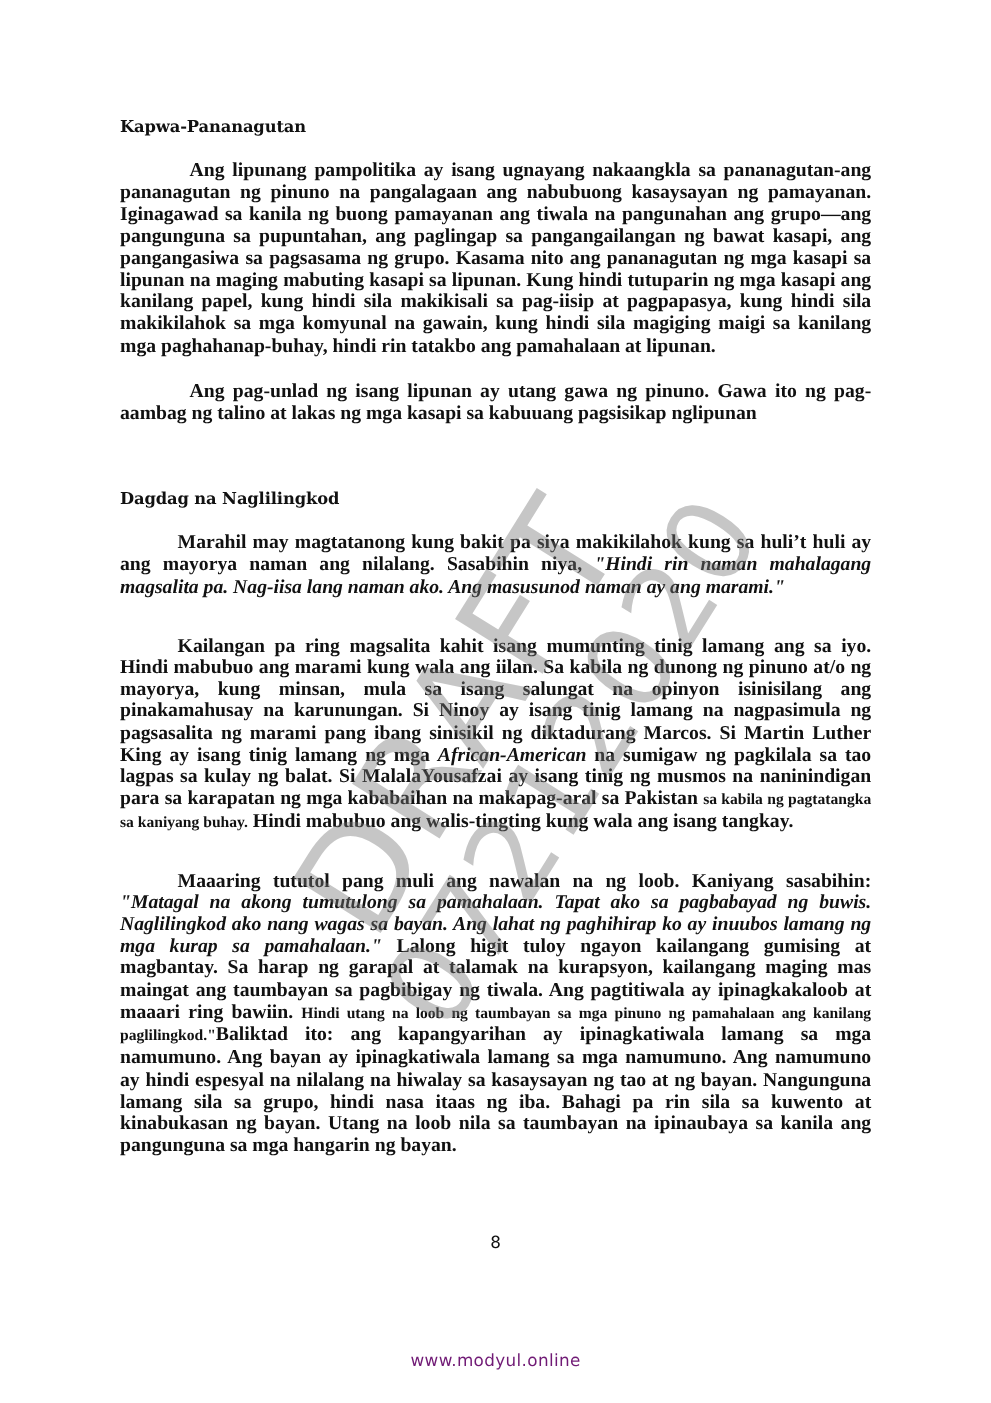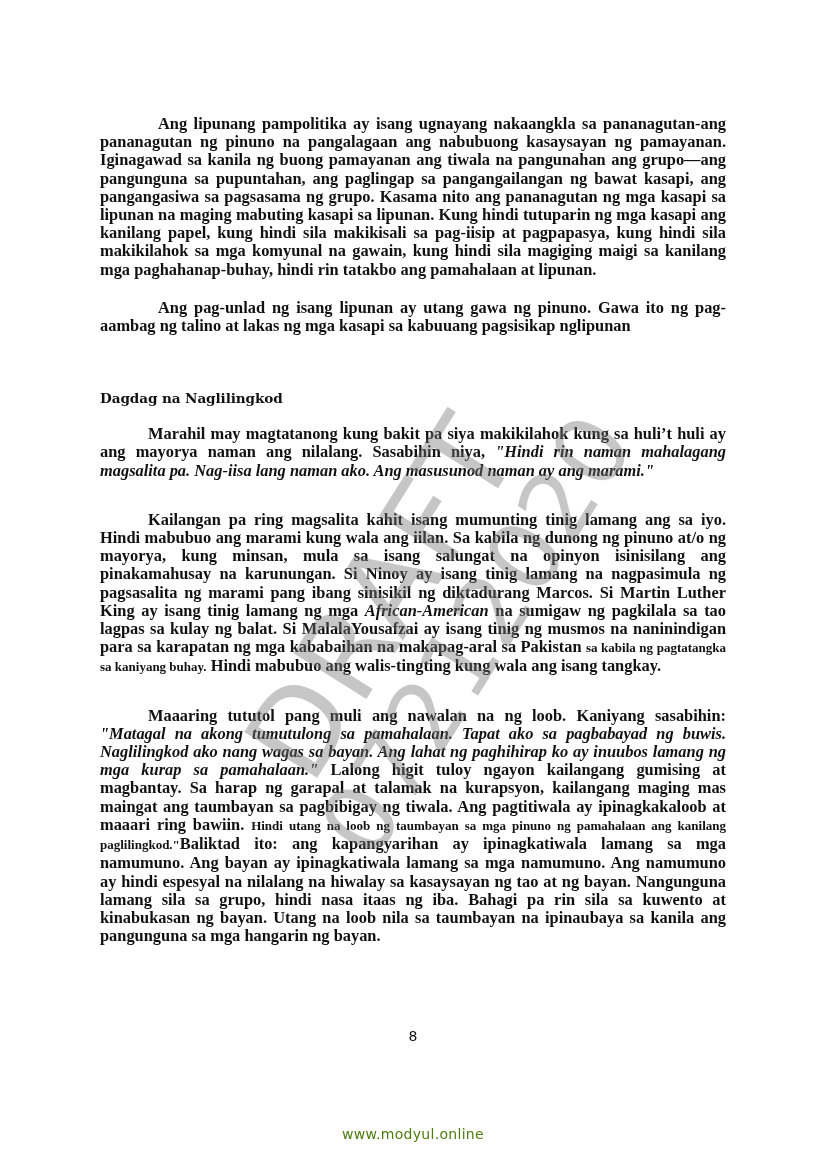--- a/index.html
+++ b/index.html
@@ -29,40 +29,41 @@
     .gap-after-heading { height: 18px; }
     .gap-para2 { height: 31px; }
     .gap-para3 { height: 30px; }
     em { font-style: italic; }
     .page-number {
       position: absolute; left: 0; width: 826px; top: 1028px; text-align: center;
       font-family: "DejaVu Sans", sans-serif; font-size: 14px; color: #111;
     }
     .footer-url {
       position: absolute; left: 0; width: 826px; top: 1126px; text-align: center;
-      font-family: "DejaVu Sans", sans-serif; font-size: 14px; color: #4d7c0f;
+      font-family: "DejaVu Sans", sans-serif; font-size: 14px; color: #701a75;
       letter-spacing: 0.3px;
     }
     .watermark {
       position: absolute; left: 190px; top: 520px; width: 460px;
       transform: rotate(-58deg); transform-origin: center center;
       font-family: "DejaVu Sans", sans-serif; color: rgba(120,120,120,0.42);
       text-align: center; pointer-events: none; line-height: 0.95;
     }
     .watermark .wm-line1 { font-size: 118px; letter-spacing: 2px; display: block; }
     .watermark .wm-line2 { font-size: 96px; letter-spacing: 1px; display: block; }
   </style>
 </head>
 <body>
 
 <div class="page">
 
   <div class="content">
 
     <section>
+      <h2 class="section-heading">Kapwa-Pananagutan</h2>
       <div class="gap-after-heading"></div>
       <p class="para indent-lg">Ang lipunang pampolitika ay isang ugnayang nakaangkla sa pananagutan-ang pananagutan ng pinuno na pangalagaan ang nabubuong kasaysayan ng pamayanan. Iginagawad sa kanila ng buong pamayanan ang tiwala na pangunahan ang grupo—ang pangunguna sa pupuntahan, ang paglingap sa pangangailangan ng bawat kasapi, ang pangangasiwa sa pagsasama ng grupo. Kasama nito ang pananagutan ng mga kasapi sa lipunan na maging mabuting kasapi sa lipunan. Kung hindi tutuparin ng mga kasapi ang kanilang papel, kung hindi sila makikisali sa pag-iisip at pagpapasya, kung hindi sila makikilahok sa mga komyunal na gawain, kung hindi sila magiging maigi sa kanilang mga paghahanap-buhay, hindi rin tatakbo ang pamahalaan at lipunan.</p>
       <div class="gap-20"></div>
       <p class="para indent-lg">Ang pag-unlad ng isang lipunan ay utang gawa ng pinuno. Gawa ito ng pag-aambag ng talino at lakas ng mga kasapi sa kabuuang pagsisikap nglipunan</p>
     </section>
 
     <div class="gap-heading"></div>
 
     <section>
       <h2 class="section-heading">Dagdag na Naglilingkod</h2>

